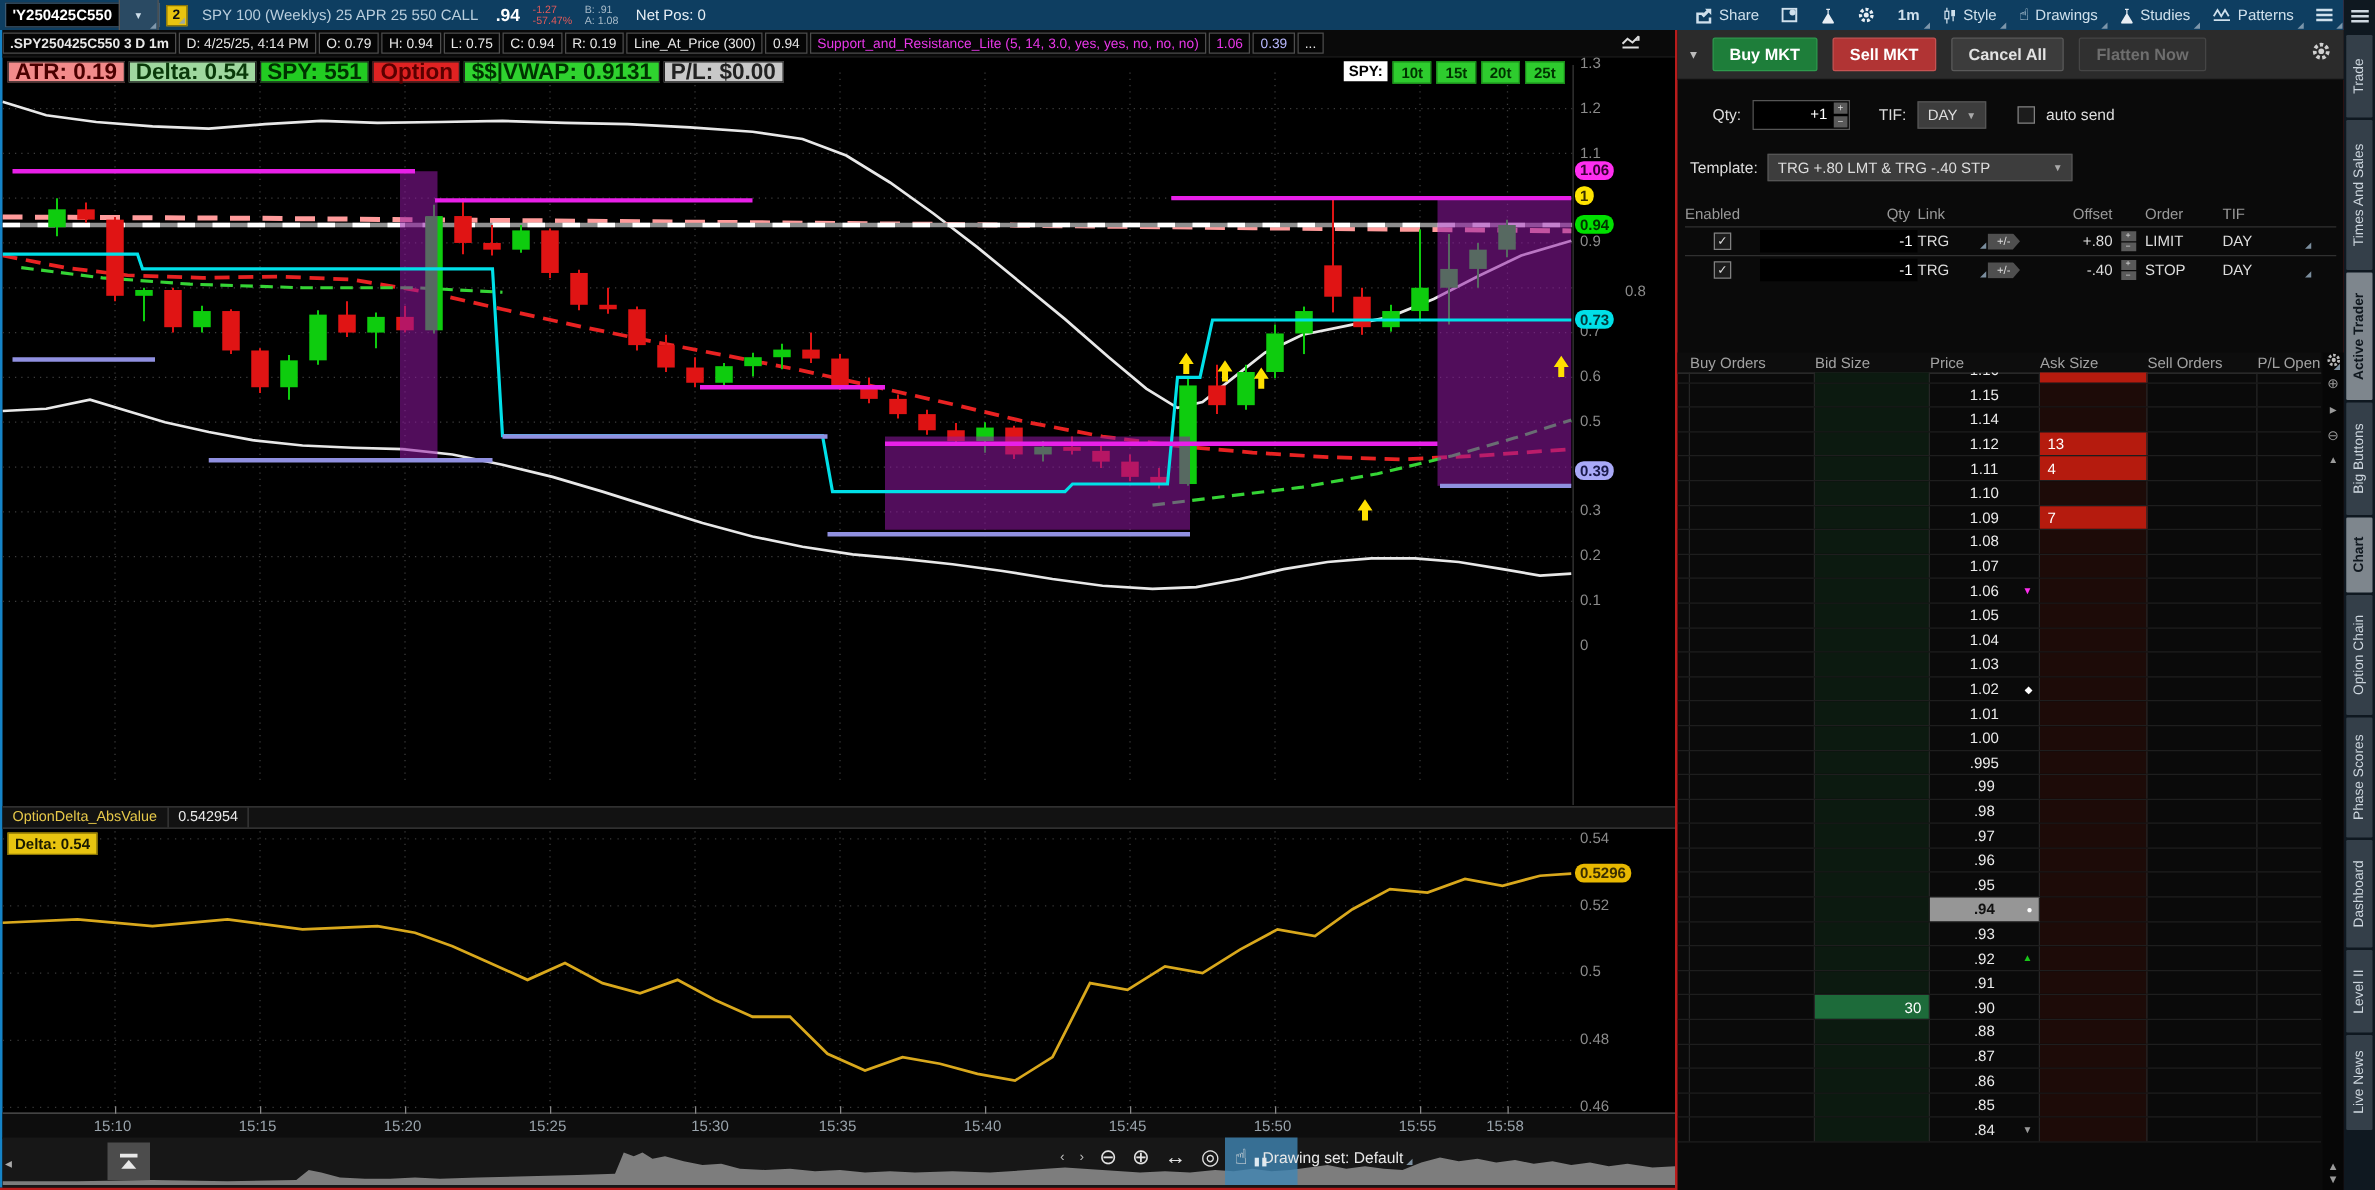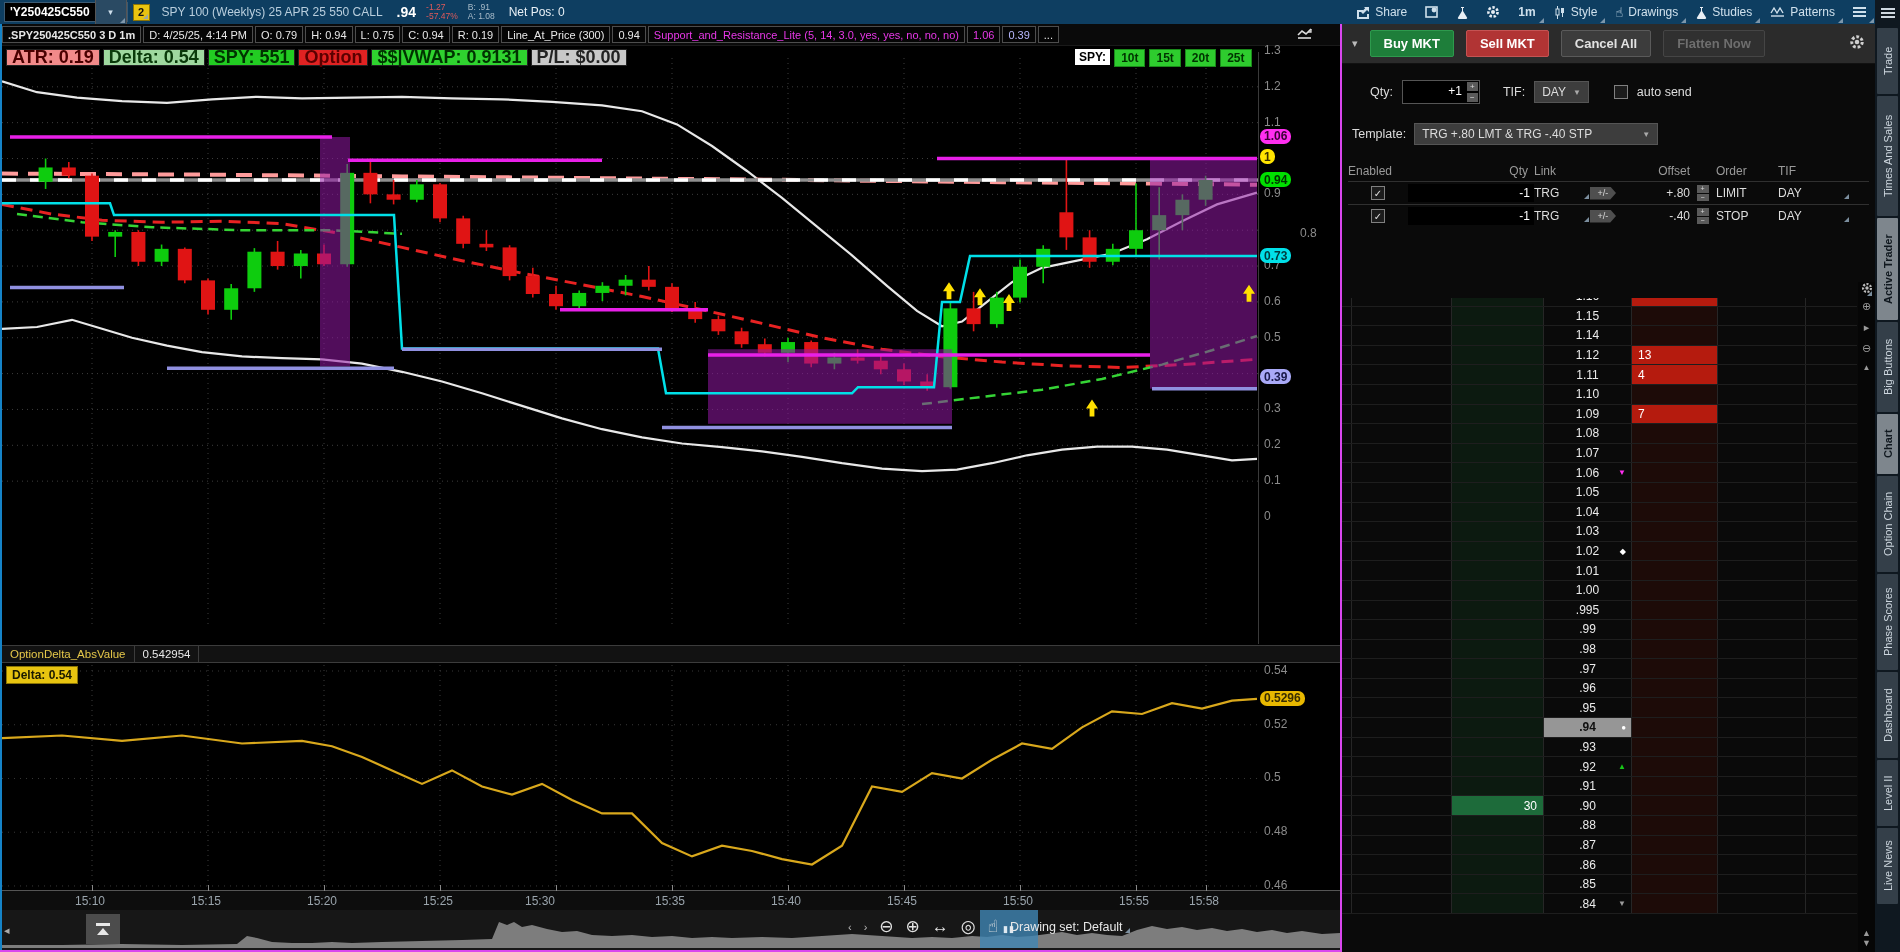--- a/index.html
+++ b/index.html
@@ -1,16 +1,16 @@
 <!DOCTYPE html>
 <html><head>
 <meta charset="utf-8">
 <style>
 html,body{margin:0;padding:0;background:#000;}
-.app{position:relative;width:1900px;height:952px;background:#d946ef;overflow:hidden;
+.app{position:relative;width:1900px;height:952px;background:#b91c1c;overflow:hidden;
   font-family:"Liberation Sans","DejaVu Sans",sans-serif;-webkit-font-smoothing:antialiased;}
 
 .titlebar{position:absolute;left:0;top:0;width:1875px;height:24px;background:#0e3e61;display:flex;align-items:center;color:#cfe0ec;font-size:12px;}
 .symbolbox{display:flex;align-items:center;margin-left:4px;background:#000;border:1px solid #3c5a72;height:18px;}
 .symbolbox .sym{padding:0 5px;color:#fff;font-weight:bold;font-size:12px;}
 .symbolbox .dd{width:16px;height:18px;background:#2a4a63;color:#cfe0ec;display:flex;align-items:center;justify-content:center;font-size:9px;}
 .badge2{margin-left:5px;width:15px;height:15px;background:#e8c410;color:#111;font-weight:bold;font-size:11px;display:flex;align-items:center;justify-content:center;border:1px solid #8a7405;}
 .tb-desc{margin-left:12px;color:#b9cedd;}
 .tb-last{margin-left:14px;color:#fff;font-weight:bold;font-size:14px;}
 .tb-stack{margin-left:10px;display:flex;flex-direction:column;line-height:9px;font-size:8.5px;}
@@ -482,21 +482,21 @@
     <div class="time-axis" id="time-axis">
         <div class="tmark" style="left: 90px;"></div>
         <div class="ttick" style="left: 73px;">15:10</div>
         <div class="tmark" style="left: 206px;"></div>
         <div class="ttick" style="left: 189px;">15:15</div>
         <div class="tmark" style="left: 322px;"></div>
         <div class="ttick" style="left: 305px;">15:20</div>
         <div class="tmark" style="left: 438px;"></div>
         <div class="ttick" style="left: 421px;">15:25</div>
         <div class="tmark" style="left: 554px;"></div>
-        <div class="ttick" style="left: 523px;">15:30</div>
+        <div class="ttick" style="left: 551px;">15:30</div>
         <div class="tmark" style="left: 670px;"></div>
         <div class="ttick" style="left: 653px;">15:35</div>
         <div class="tmark" style="left: 786px;"></div>
         <div class="ttick" style="left: 769px;">15:40</div>
         <div class="tmark" style="left: 902px;"></div>
         <div class="ttick" style="left: 885px;">15:45</div>
         <div class="tmark" style="left: 1018px;"></div>
         <div class="ttick" style="left: 1001px;">15:50</div>
         <div class="tmark" style="left: 1134px;"></div>
         <div class="ttick" style="left: 1117px;">15:55</div>
@@ -615,20 +615,29 @@
                 <i>+</i>
                 <i>−</i>
               </span>
             </div>
             <div>STOP</div>
             <div class="crn">DAY</div>
           </div>
         </div>
     </div>
     <div class="ladder">
+      <div class="l-hdr" id="l-hdr">
+          <div></div>
+          <div>Buy Orders</div>
+          <div>Bid Size</div>
+          <div>Price</div>
+          <div>Ask Size</div>
+          <div>Sell Orders</div>
+          <div>P/L Open</div>
+        </div>
       <div class="l-rows" id="l-rows">
           <div class="l-row" style="margin-top: -11px;">
             <div></div>
             <div></div>
             <div class="l-bid"></div>
             <div class="l-price">1.16</div>
             <div class="l-ask hot"></div>
             <div></div>
             <div style="border-right: none;"></div>
           </div>

